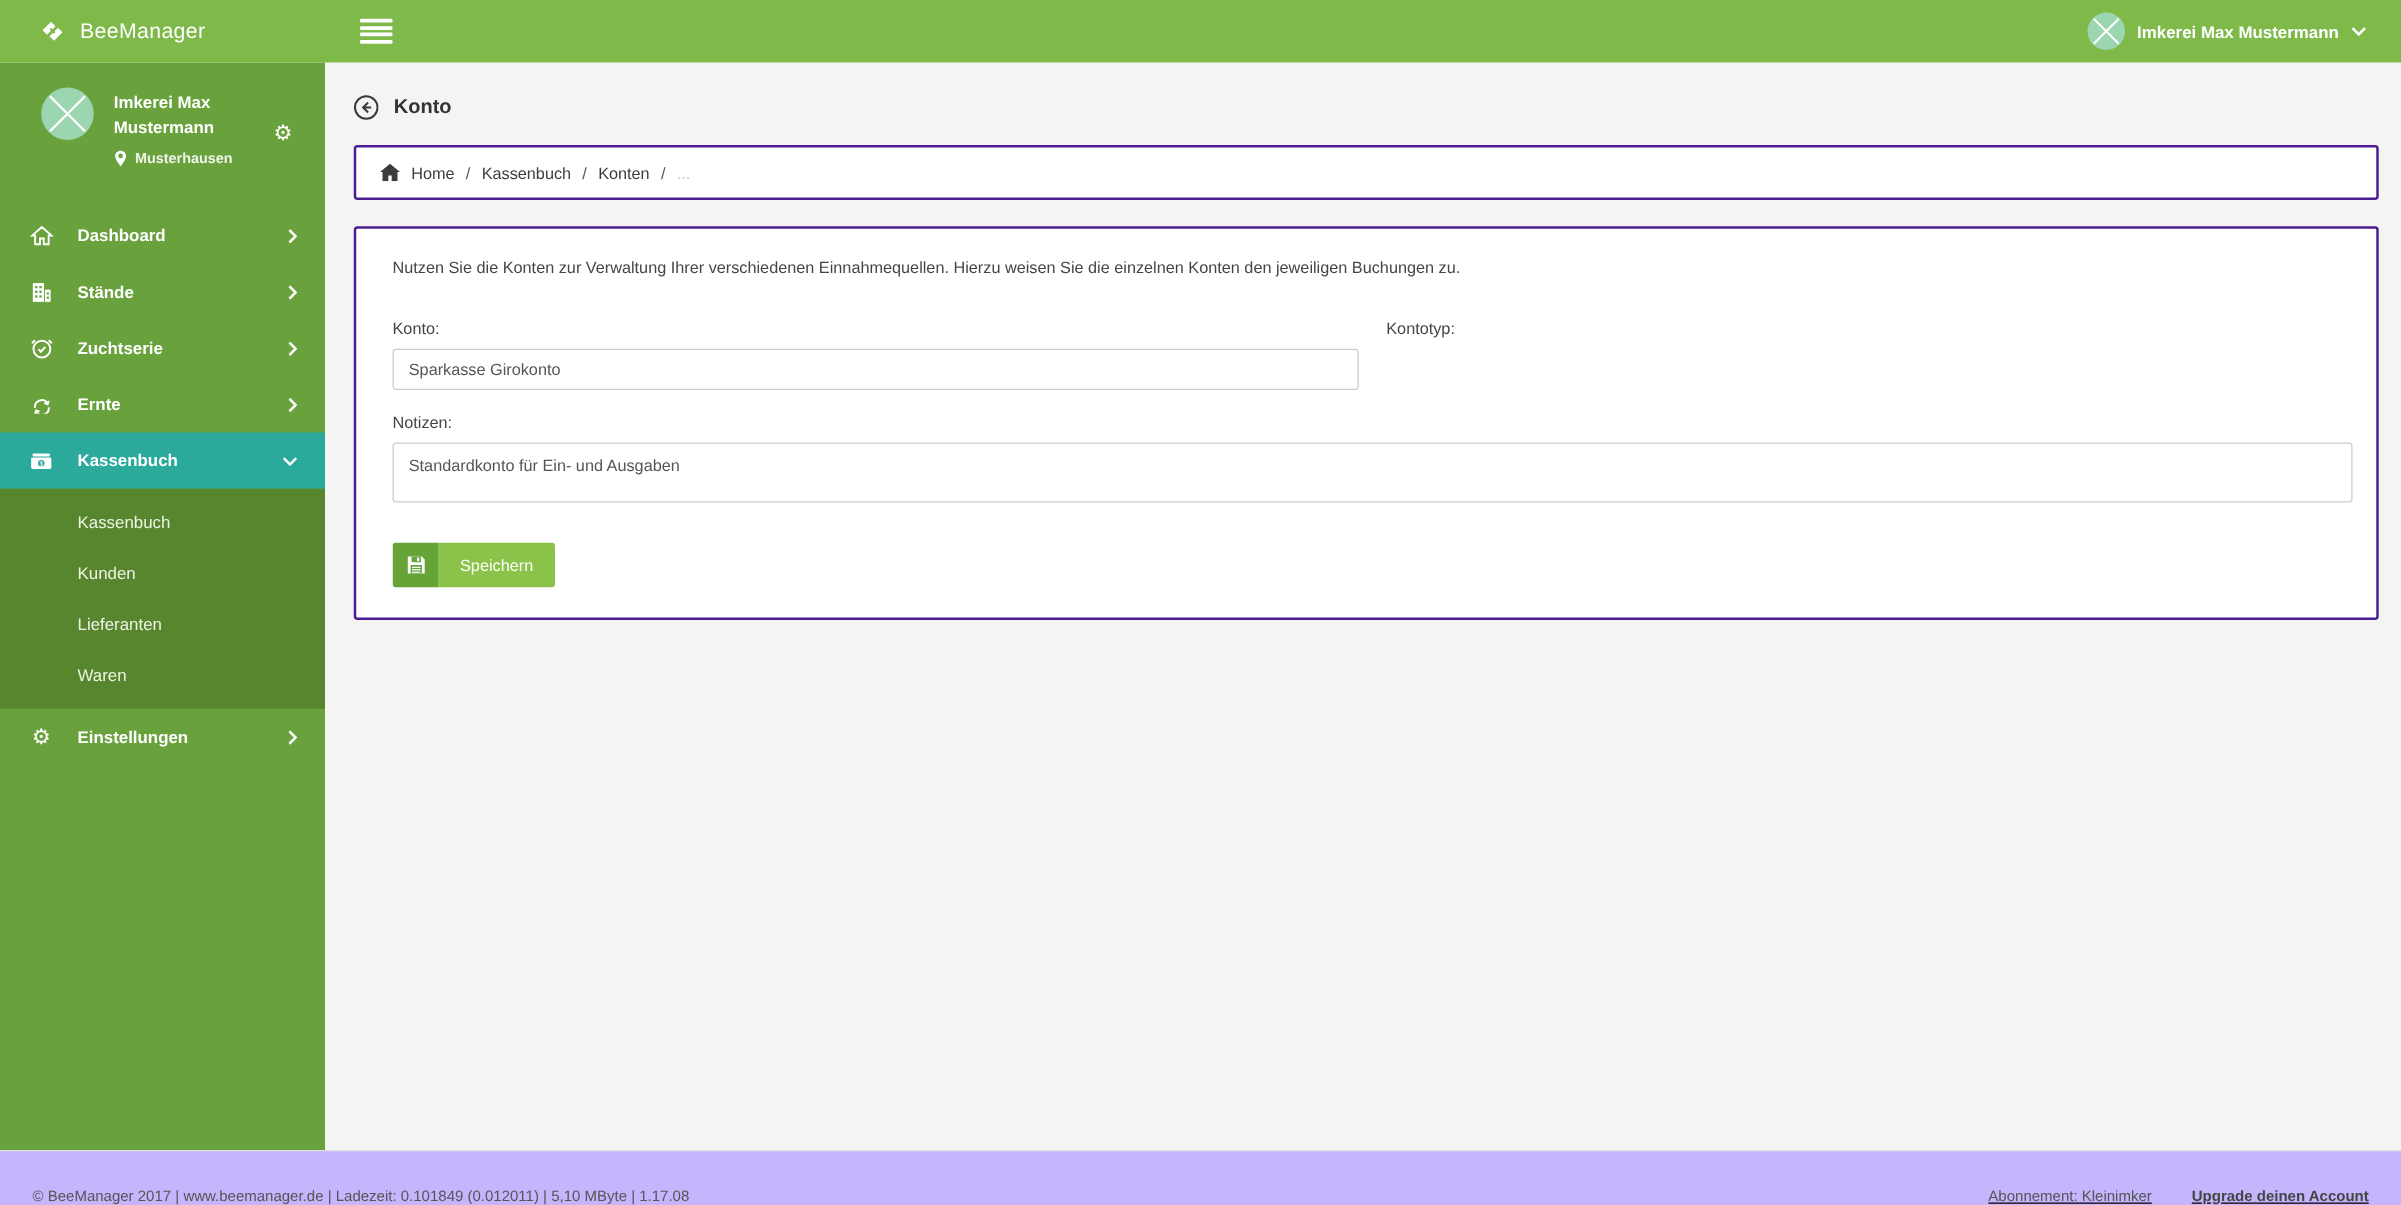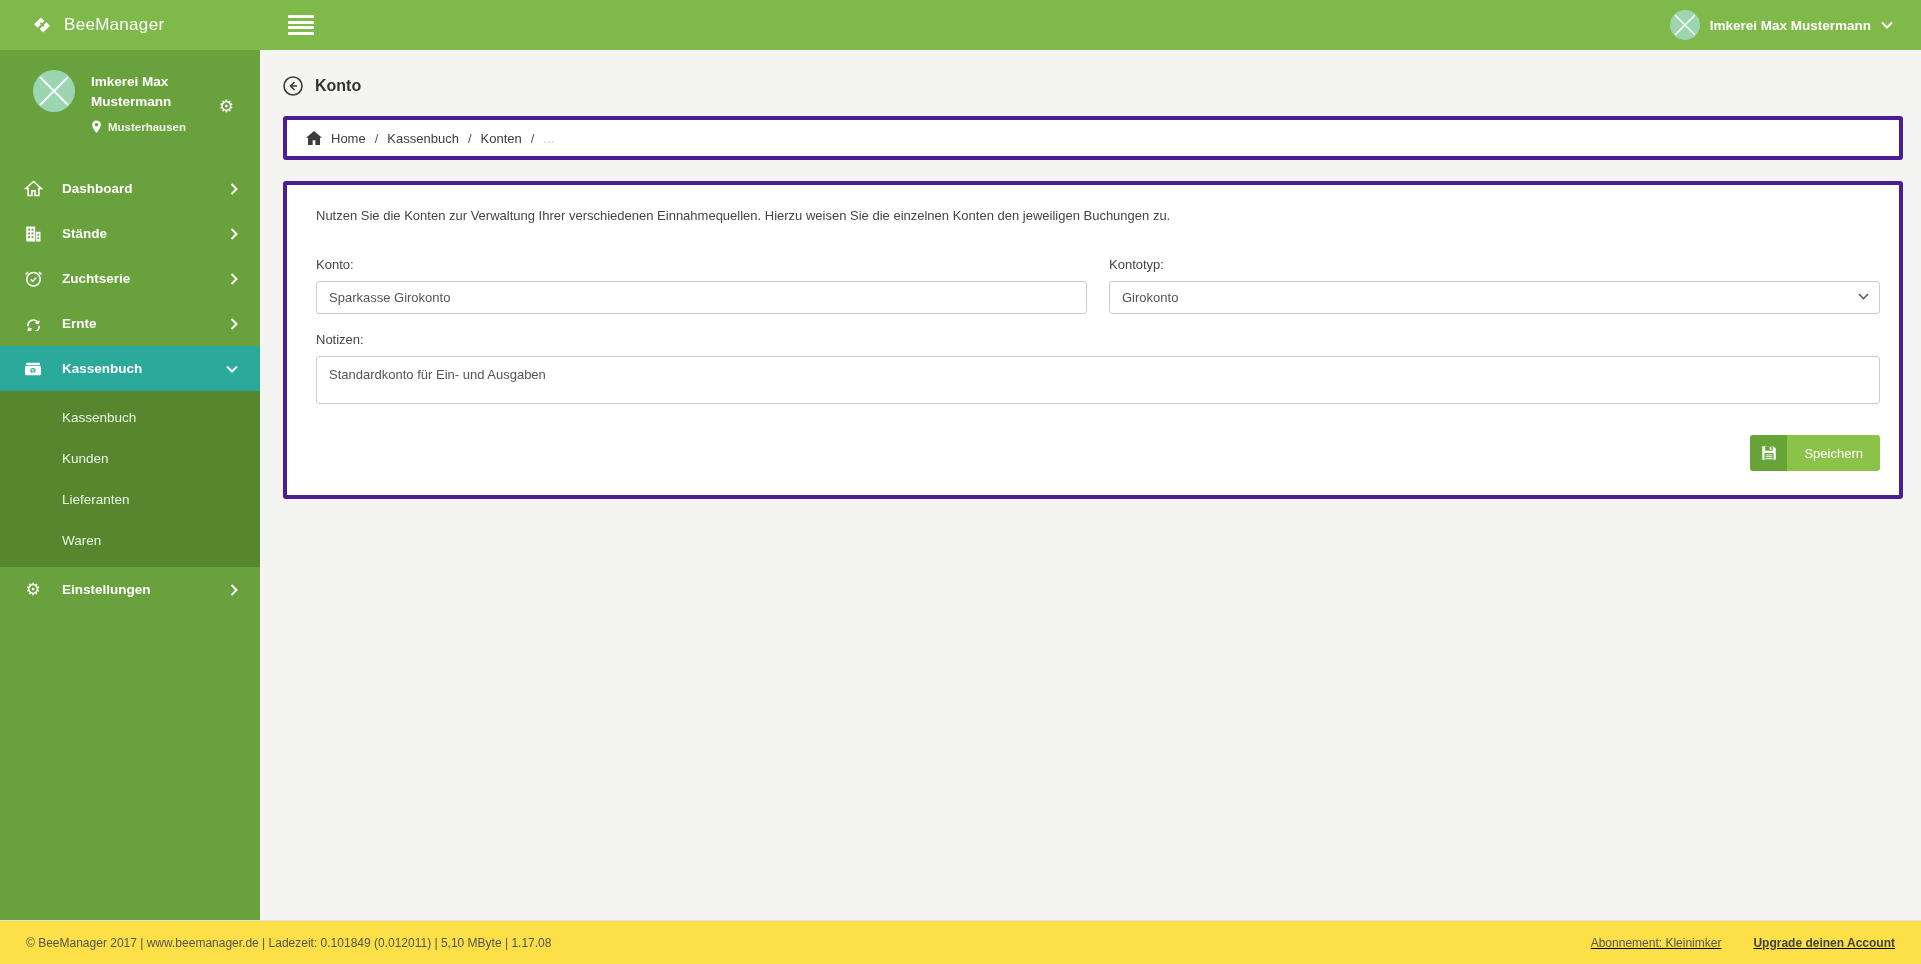--- a/index.html
+++ b/index.html
@@ -46,49 +46,49 @@
   .submenu { background:#57862f; padding:6px 0; }
   .sub-item { height:41px; display:flex; align-items:center; padding-left:62px;
     font-size:13.5px; color:#eef4e4; cursor:pointer; }
   .gear-glyph { font-size:17px; line-height:1; }
 
   
   .main { flex:1 1 auto; padding:26px 18px 0 23px; min-width:0; }
   .page-title { display:flex; align-items:center; gap:12px; }
   .page-title h1 { font-size:16px; font-weight:700; color:#333; }
   .back-btn { width:20px; height:20px; cursor:pointer; display:flex; }
-  .card { background:#fff; border:4px solid #4c1d95; border-radius:3px; }
+  .card { background:#fff; border:2px solid #4c1d95; border-radius:3px; }
   .breadcrumb { margin-top:20px; height:44px; display:flex; align-items:center; gap:9px; padding:0 19px; }
   .crumb { font-size:13px; color:#3d3d3d; cursor:pointer; }
   .crumb-sep { font-size:13px; color:#555; }
   .crumb-cur { font-size:13px; color:#c4c4c2; }
   .form-card { margin-top:21px; padding:23px 19px 24px 29px; }
   .intro { font-size:13px; color:#454545; }
   .form-grid { display:grid; grid-template-columns:1fr 1fr; column-gap:22px; margin-top:34px; }
   .flabel { font-size:13px; color:#454545; display:block; margin-bottom:9px; }
   .tinput {
     width:100%; height:33px; border:1px solid #ccc; border-radius:3px;
     padding:0 12px; font-size:13px; color:#555; font-family:"Liberation Sans", sans-serif;
     background:#fff; outline:none;
   }
   .selwrap { position:relative; }
   select.tinput { appearance:none; -webkit-appearance:none; padding-right:30px; }
   .sel-chev { position:absolute; right:11px; top:12px; pointer-events:none; }
   .notes-block { margin-top:18px; }
   textarea.tinput { height:48px; padding-top:9px; resize:none; line-height:1.4; }
-  .save-row { display:flex; justify-content:flex-end; margin-top:27px; }
+  .save-row { display:flex; justify-content:flex-start; margin-top:27px; }
   .save-btn { display:flex; height:36px; border-radius:3px; overflow:hidden; cursor:pointer; border:none; padding:0; background:none; }
   .save-ico { width:37px; background:#66a437; display:flex; align-items:center; justify-content:center; }
   .save-txt { background:#8bc34a; color:#fff; font-size:13px; font-weight:400;
     display:flex; align-items:center; padding:0 17px; font-family:"Liberation Sans", sans-serif; }
 
   
   .footer {
-    flex:0 0 44px; background:#fde047; border-top:1px solid #e0e0de;
-    display:flex; align-items:center; padding:0 26px; z-index:2;
+    flex:0 0 44px; background:#c4b5fd; border-top:1px solid #e0e0de;
+    display:flex; align-items:flex-end; padding:0 26px; z-index:2;
   }
   .foot-left { font-size:12px; color:#555; }
   .foot-right { margin-left:auto; display:flex; align-items:center; gap:32px;text-decoration:underline; }
   .foot-sub { font-size:12px; color:#555; }
   .foot-upgrade { font-size:12px; font-weight:700; color:#444; cursor:pointer; }
 </style>
 </head>
 <body>
 
 <div class="topbar">
@@ -271,28 +271,20 @@
     <div class="card form-card">
       <p class="intro">Nutzen Sie die Konten zur Verwaltung Ihrer verschiedenen Einnahmequellen. Hierzu weisen Sie die einzelnen Konten den jeweiligen Buchungen zu.</p>
 
       <div class="form-grid">
         <div>
           <label class="flabel">Konto:</label>
           <input class="tinput" type="text" value="Sparkasse Girokonto" style="">
         </div>
         <div>
           <label class="flabel">Kontotyp:</label>
-          <div class="selwrap">
-            <select class="tinput">
-              <option>Girokonto</option>
-            </select>
-            <svg class="sel-chev" width="11" height="7" viewBox="0 0 11 7">
-              <polyline points="1,1 5.5,5.7 10,1" fill="none" stroke="#555" stroke-width="1.5"></polyline>
-            </svg>
-          </div>
         </div>
       </div>
 
       <div class="notes-block">
         <label class="flabel">Notizen:</label>
         <textarea class="tinput" style="">Standardkonto für Ein- und Ausgaben</textarea>
       </div>
 
       <div class="save-row">
         <button class="save-btn">

